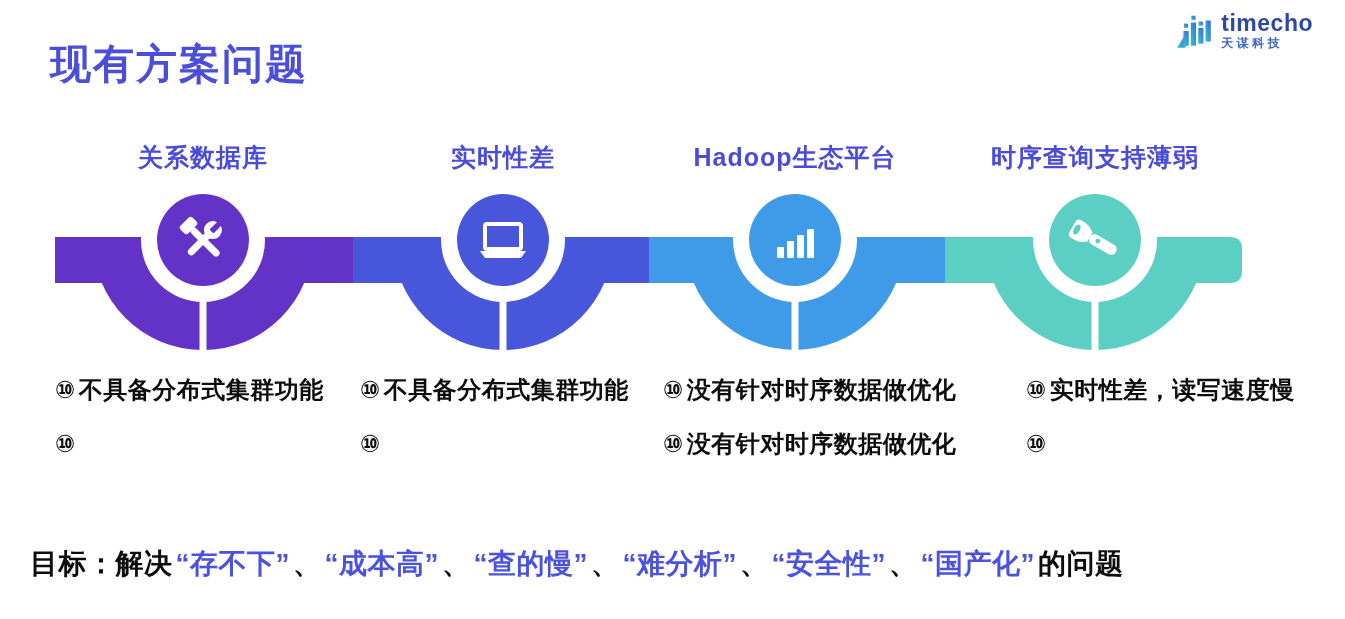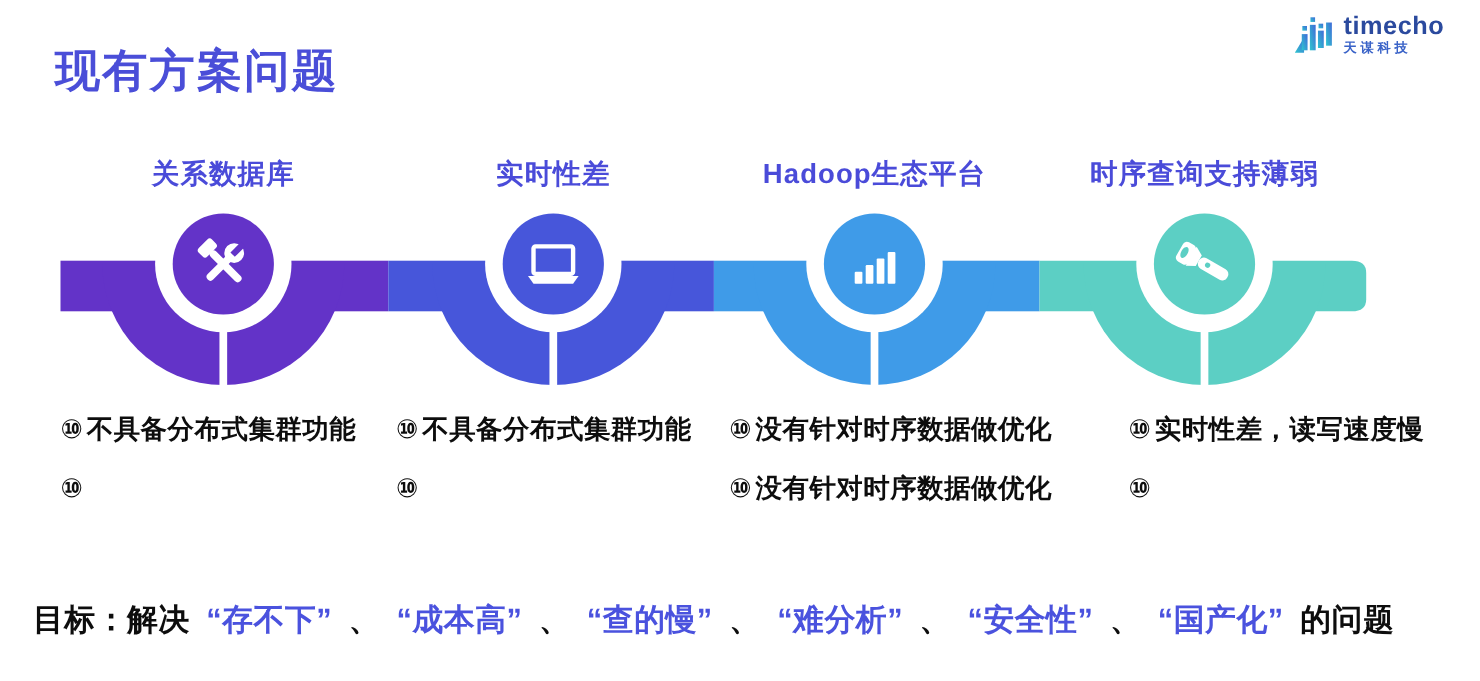--- a/index.html
+++ b/index.html
@@ -23,21 +23,21 @@
   }
   .ribbon{position:absolute;left:0;top:190px;}
   .bullet-col{position:absolute;top:376px;}
   .bullet{display:flex;align-items:center;height:28px;margin-bottom:26px;
     font-size:24px;font-weight:700;color:#0d0d0d;letter-spacing:0.5px;white-space:nowrap;}
   .bullet .marker{margin-right:3px;}
   .goal{
     position:absolute;left:30px;top:545px;white-space:nowrap;
     font-size:28px;font-weight:800;color:#0d0d0d;letter-spacing:0.5px;
   }
-  .goal .hl{color:#4A52DE;margin:0 15px;}
+  .goal .hl{color:#4A52DE;margin:0 3px;}
 </style>
 </head>
 <body>
 
 <h1 class="page-title">现有方案问题</h1>
 
 <div class="logo">
   <svg width="40" height="38" viewBox="0 0 38 36">
     <defs>
       <linearGradient id="lg" x1="0" y1="1" x2="1" y2="0">

